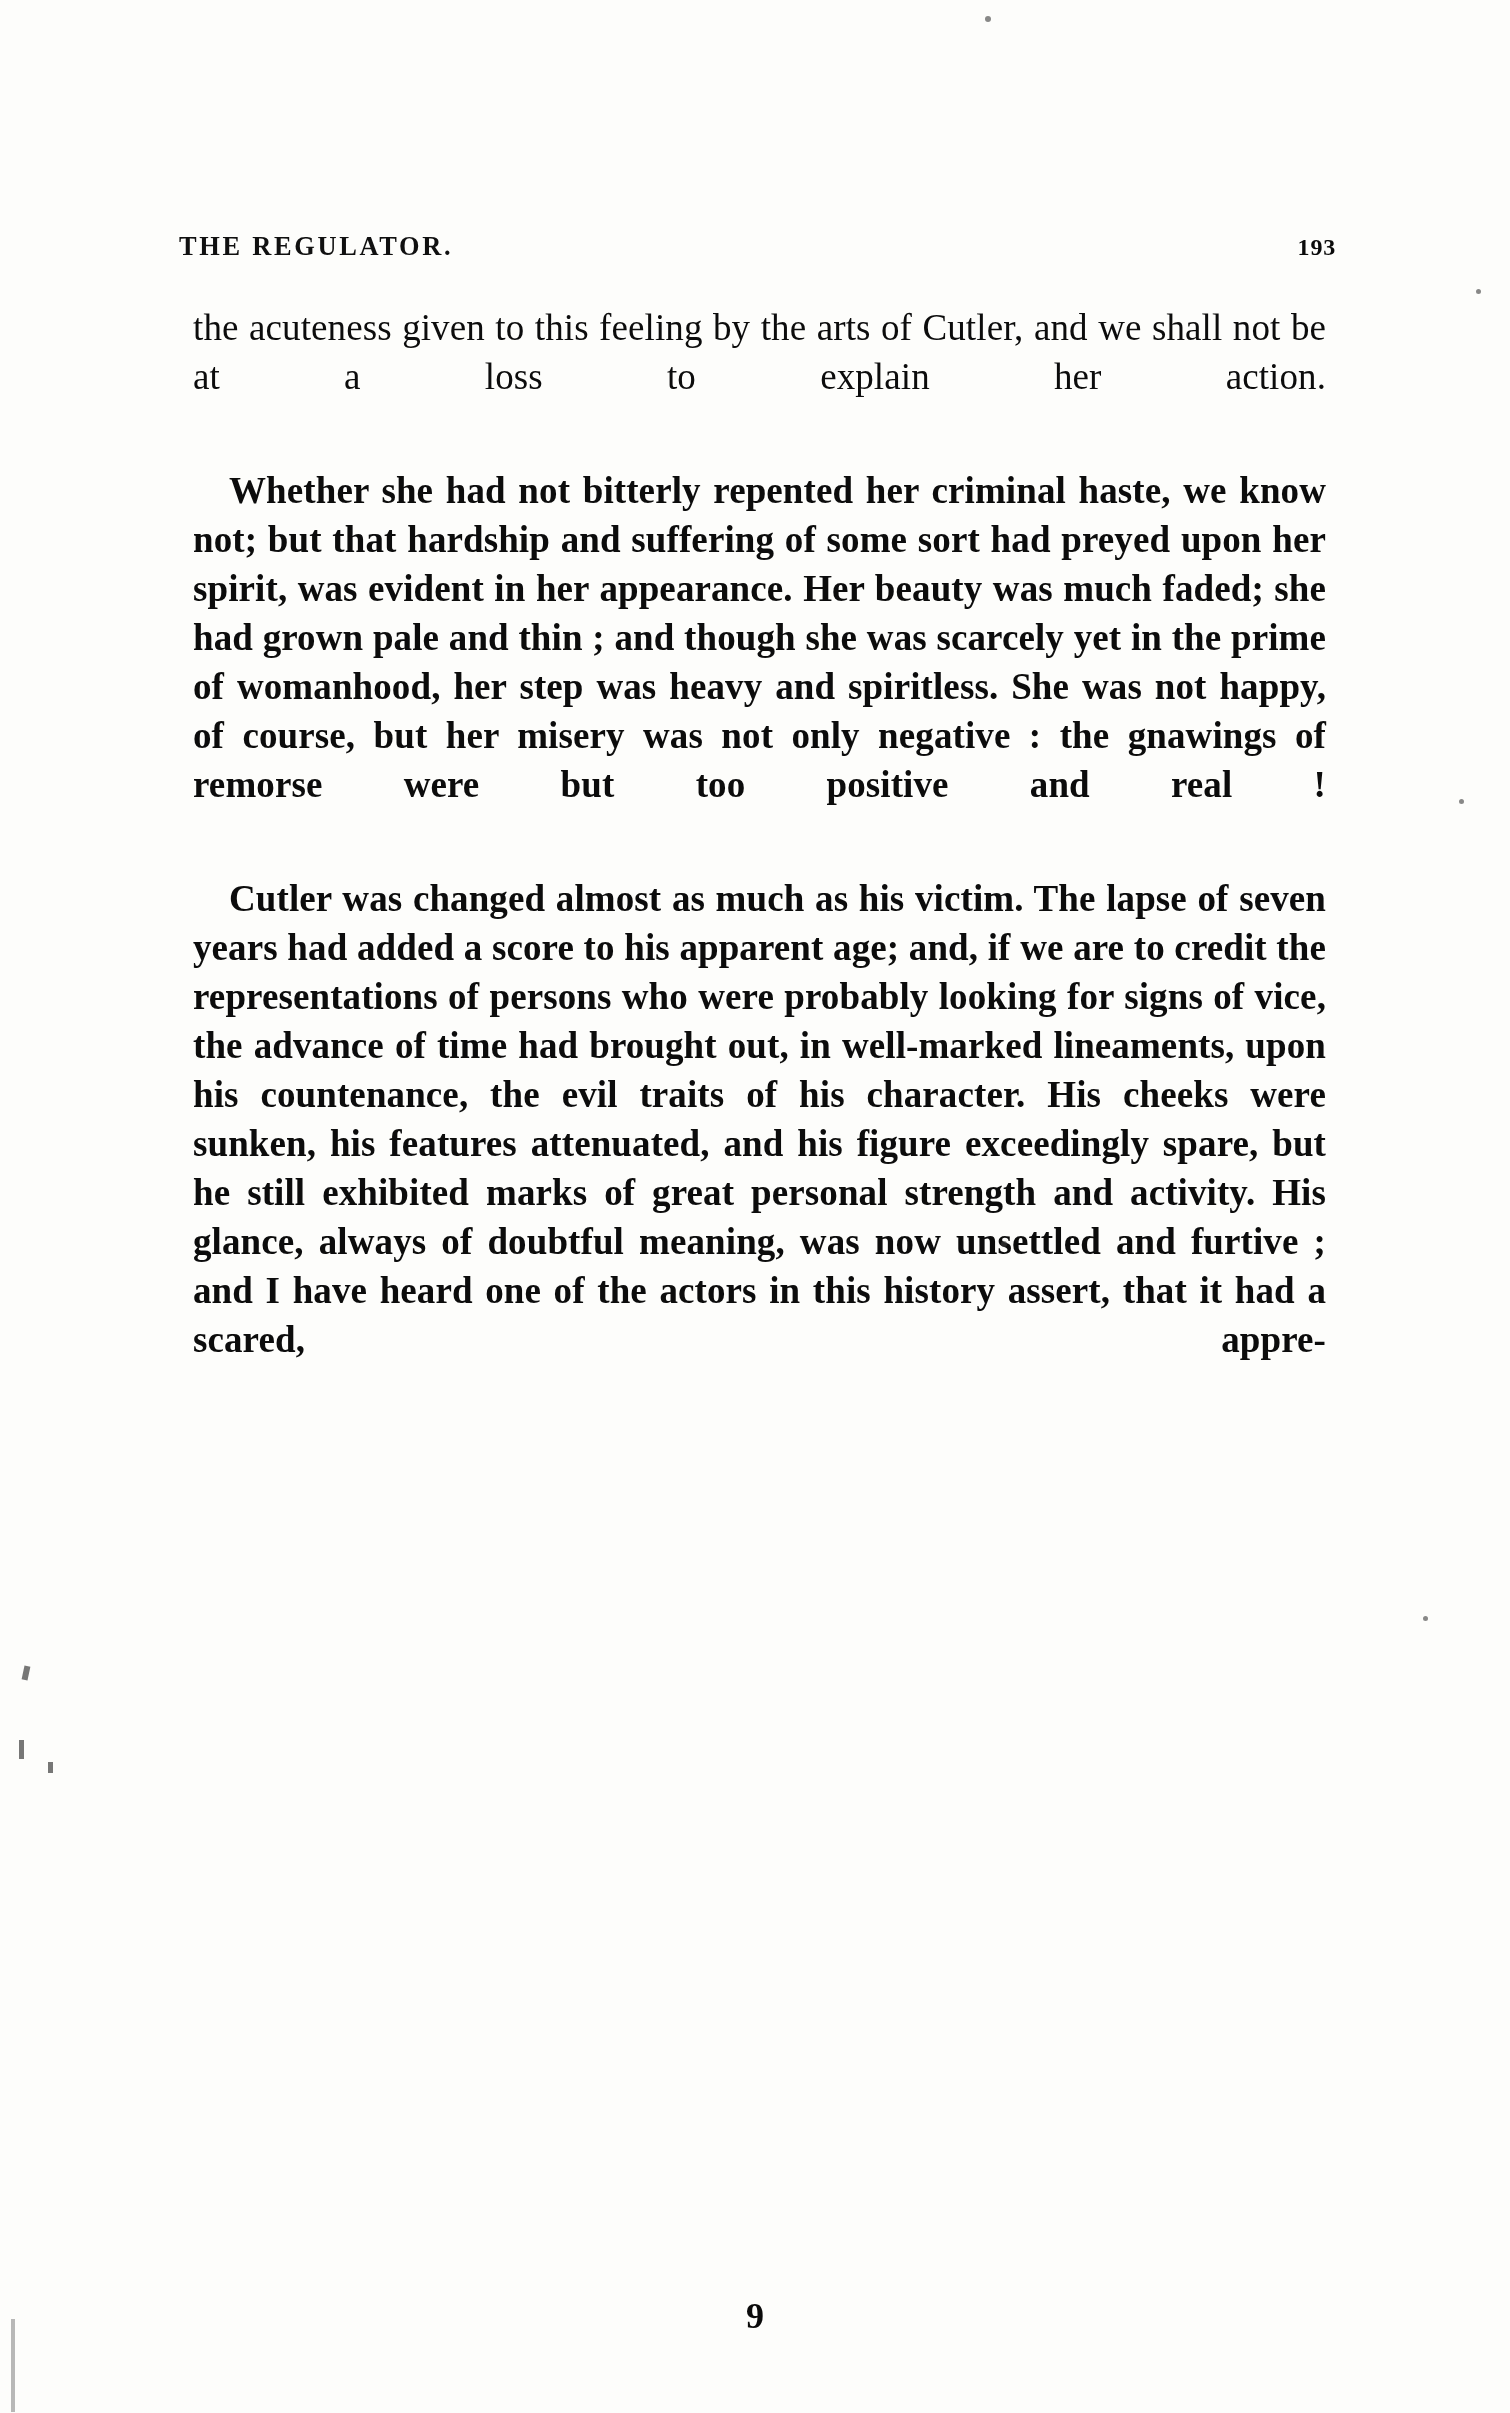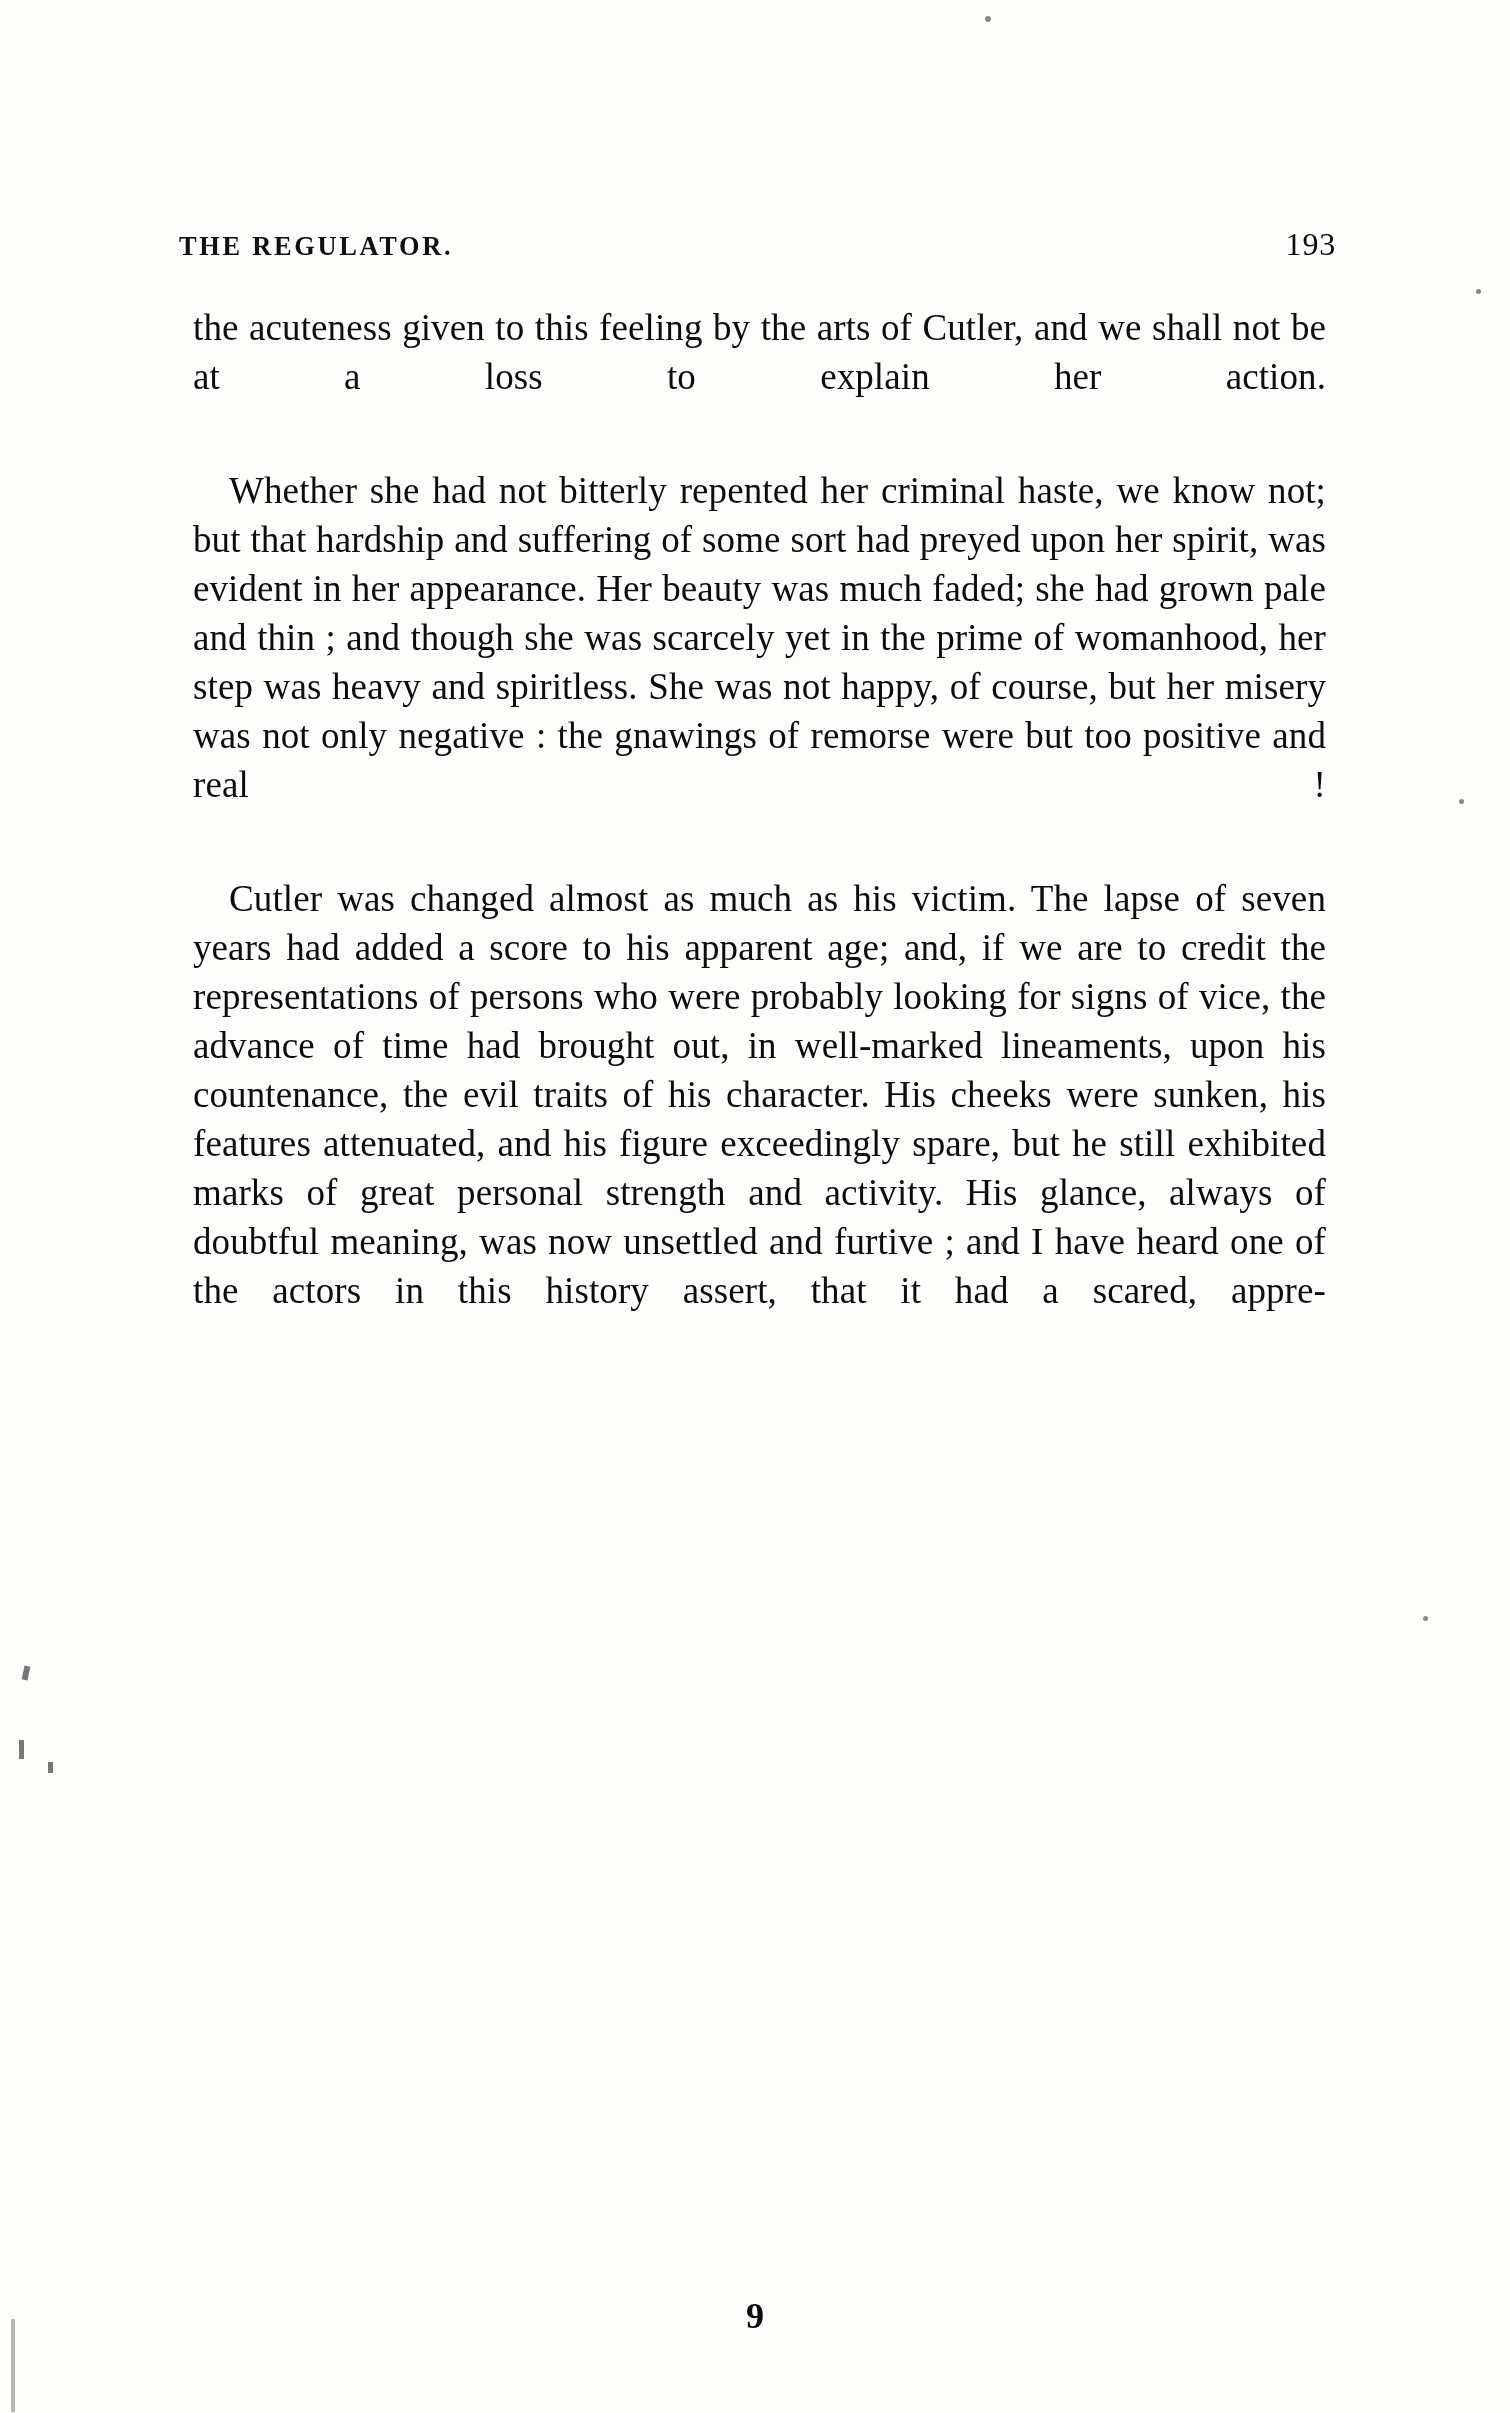--- a/index.html
+++ b/index.html
@@ -43,22 +43,22 @@
     font-size: 26.4px;
     letter-spacing: 2.7px;
     font-weight: 600;
     text-transform: uppercase;
     color: #101010;
     white-space: nowrap;
     margin-top: 38px;
   }
   .page-number {
     font-family: "Liberation Serif", serif;
-    font-size: 32px;
-    font-weight: 400;
+    font-size: 24px;
+    font-weight: 700;
     color: #0a0a0a;
     letter-spacing: 0.8px;
   }
 
   
   .body-text {
     position: absolute;
     left: 177px;
     top: 287px;
     width: 1165px;
@@ -69,20 +69,21 @@
     margin: 16px;
     text-align: justify;
     text-justify: inter-word;
     font-size: 37px;
     line-height: 49px;
     color: #0c0c0c;
     letter-spacing: 0.1px;
   }
   .para + .para {
     margin-top: 0;
+    font-weight: bold;
   }
   .para.indent {
     text-indent: 36px;
   }
   
   .para::after {
     content: "";
     display: inline-block;
     width: 100%;
   }

